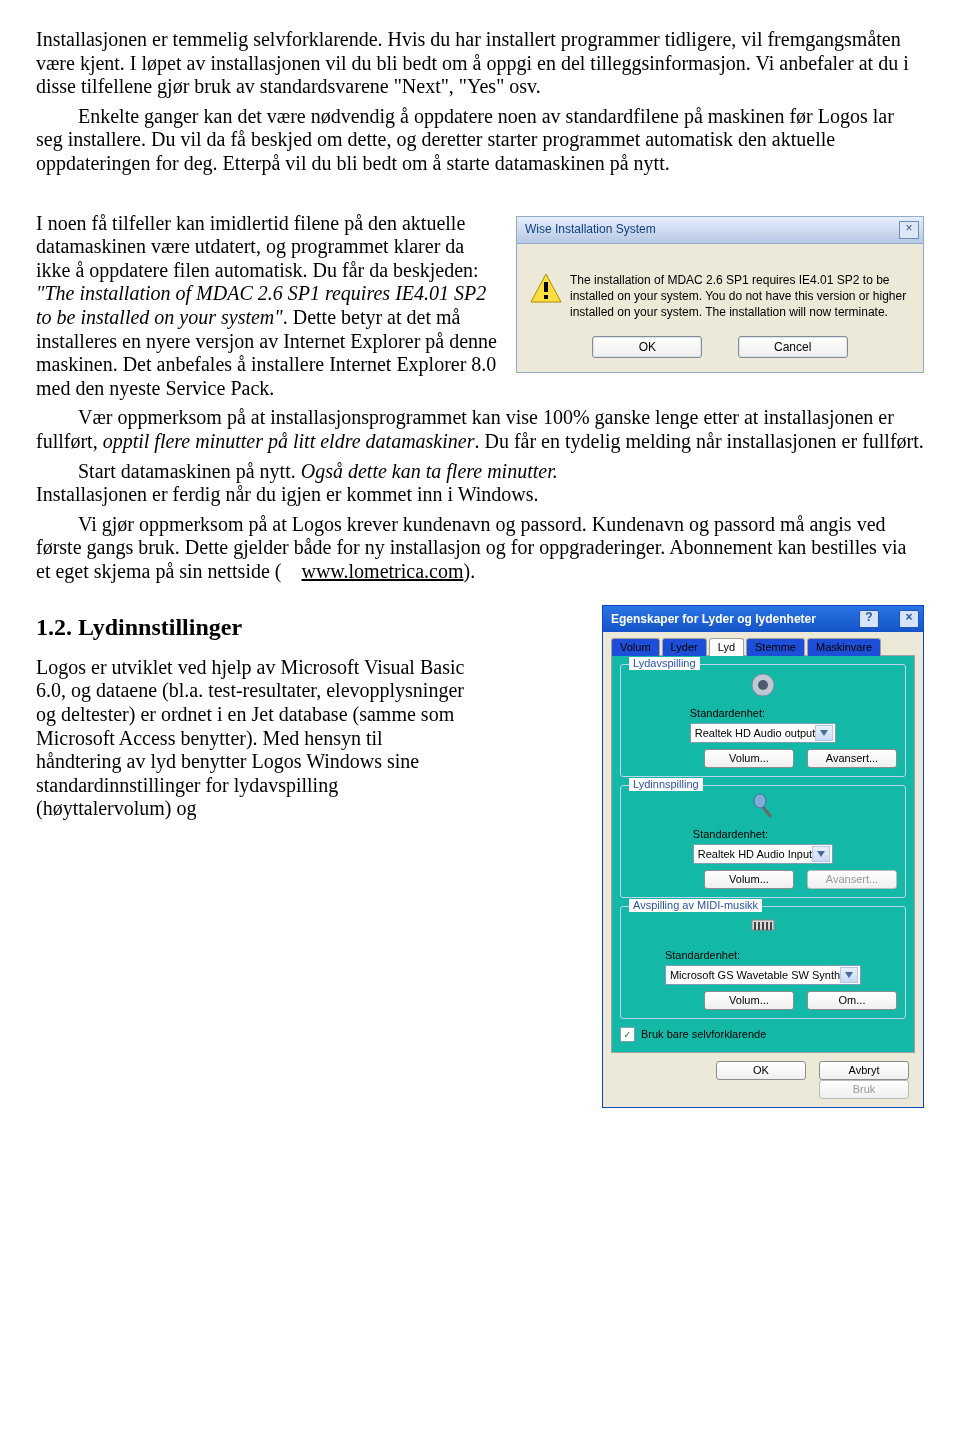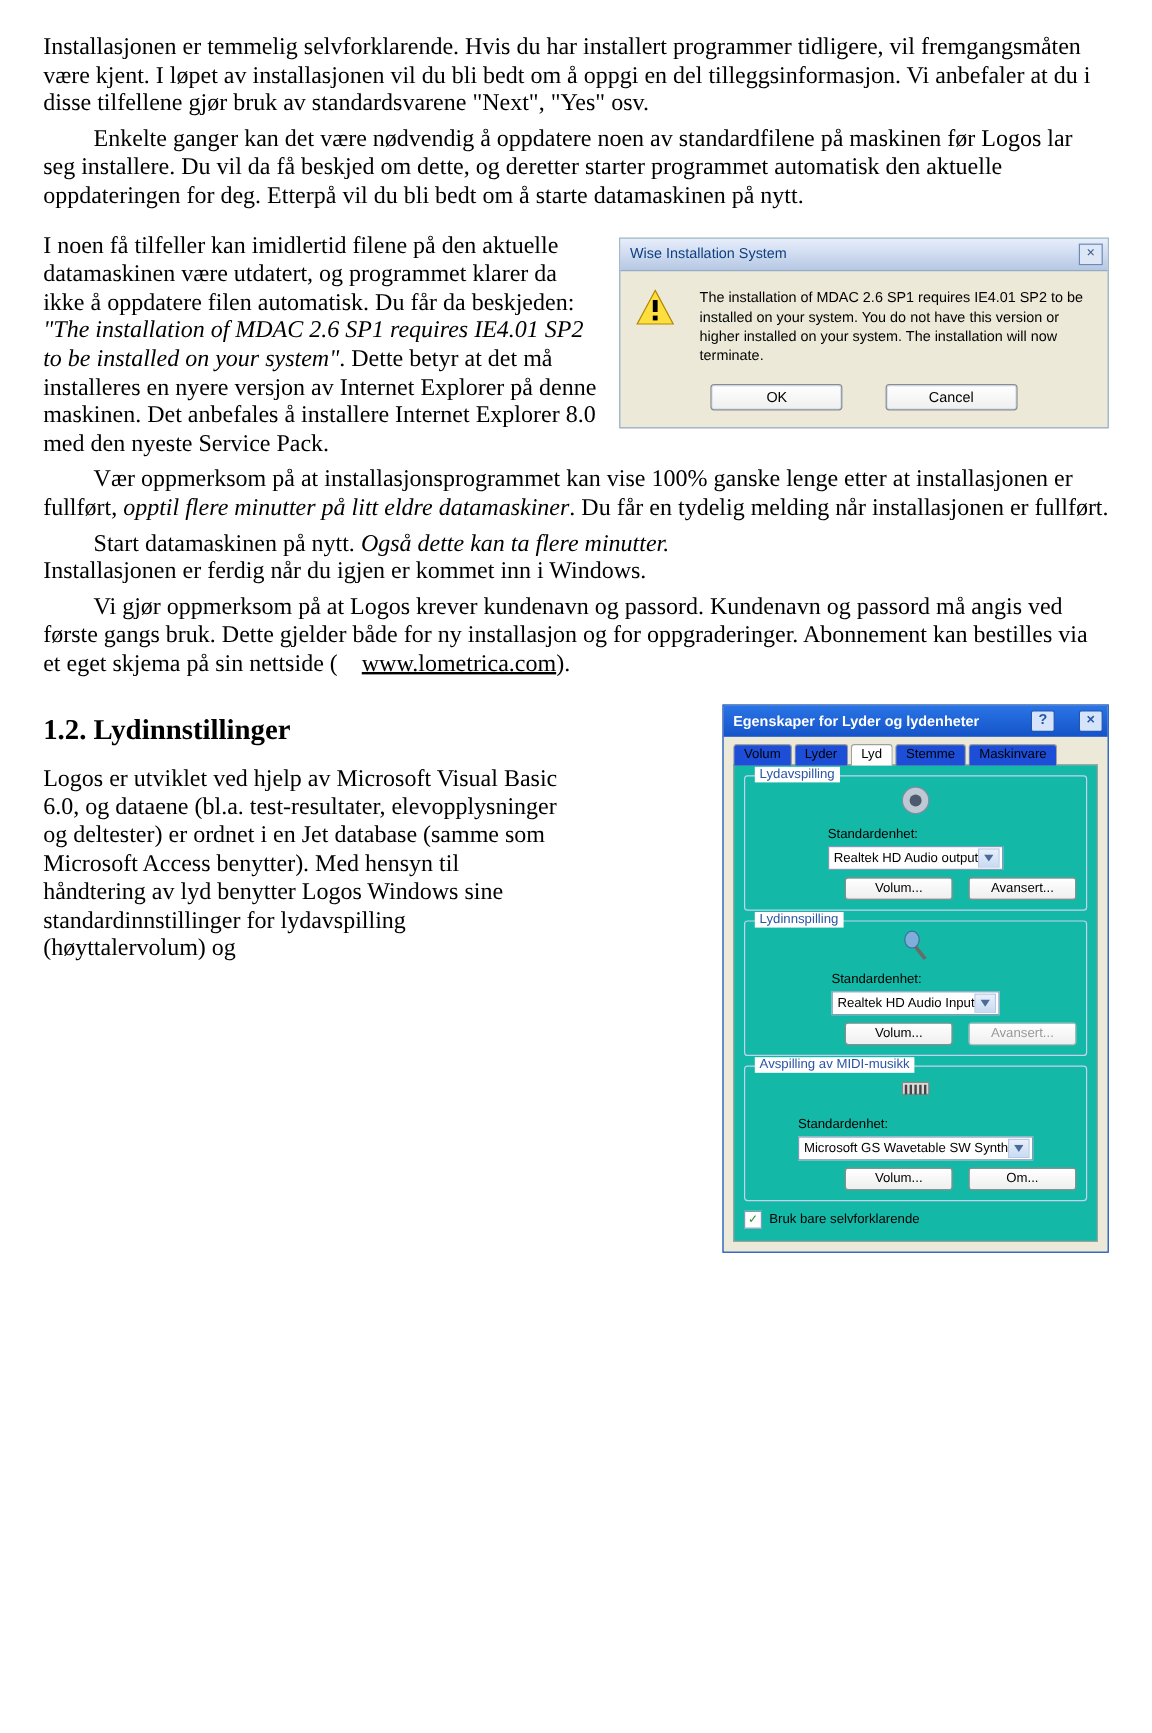--- a/index.html
+++ b/index.html
@@ -42,21 +42,21 @@
   .wise-close {
     width: 18px; height: 16px;
     border: 1px solid #6d8bb5;
     background: #dde7f6;
     font-family: Tahoma, sans-serif;
     font-size: 12px;
     line-height: 12px;
     text-align: center;
     color: #3a5a8a;
   }
-  .wise-body { padding: 14px 12px 12px 12px; display: flex; gap: 20px; }
+  .wise-body { padding: 28px 12px 12px 12px; display: flex; gap: 7px; }
   .wise-msg { flex: 1; line-height: 1.35; }
   .wise-buttons { text-align: center; padding: 4px 0 14px 0; }
   .xp-btn {
     display: inline-block;
     min-width: 88px;
     padding: 3px 10px;
     text-align: center;
     font-family: Tahoma, sans-serif;
     font-size: 12px;
     border: 1px solid #8c8c8c;
@@ -171,21 +171,21 @@
     font-size: 10px; color:#2d8f2d;
   }
   .dlg-buttons { text-align: right; padding: 8px 6px 0 6px; }
   .gp-icon { width:28px; height:28px; display:flex; align-items:center; justify-content:center; }
   .clearfix::after{content:"";display:block;clear:both;}
 </style>
 </head>
 <body>
 
 <p class="para"><span>Installasjonen er temmelig selvforklarende. Hvis du har installert programmer tidligere, vil fremgangsmåten være kjent. I løpet av installasjonen vil du bli bedt om å oppgi en del tilleggsinformasjon. Vi anbefaler at du i disse tilfellene gjør bruk av standardsvarene "Next", "Yes" osv.</span></p>
-<p class="para indent" style="margin-bottom:18px"><span>Enkelte ganger kan det være nødvendig å oppdatere noen av standardfilene på maskinen før Logos lar seg installere. Du vil da få beskjed om dette, og deretter starter programmet automatisk den aktuelle oppdateringen for deg. Etterpå vil du bli bedt om å starte datamaskinen på nytt.</span></p>
+<p class="para indent" style="margin-bottom:36px"><span>Enkelte ganger kan det være nødvendig å oppdatere noen av standardfilene på maskinen før Logos lar seg installere. Du vil da få beskjed om dette, og deretter starter programmet automatisk den aktuelle oppdateringen for deg. Etterpå vil du bli bedt om å starte datamaskinen på nytt.</span></p>
 
 <div class="clearfix">
 
   <div class="wise float-right">
     <div class="wise-title">
       <span class="title-text">Wise Installation System</span>
       <span class="wise-close">×</span>
     </div>
     <div class="wise-body">
       <span class="warn-icon">
@@ -321,18 +321,23 @@
           <span class="sm-btn">Om...</span>
         </div>
       </div>
 
       <div class="chk-row">
         <span class="chk">✓</span>
         <span>Bruk bare selvforklarende</span>
       </div>
     </div>
 
+    <div class="dlg-buttons">
+      <span class="sm-btn">OK</span>
+      <span class="sm-btn">Avbryt</span>
+      <span class="sm-btn disabled">Bruk</span>
+    </div>
   </div>
 </div>
 
 <div class="heading">1.2.  Lydinnstillinger</div>
 
 <p class="para" style="max-width:430px">Logos er utviklet ved hjelp av Microsoft Visual Basic 6.0, og dataene (bl.a. test-resultater, elevopplysninger og deltester) er ordnet i en Jet database (samme som Microsoft Access benytter). Med hensyn til håndtering av lyd benytter Logos Windows sine standardinnstillinger for lydavspilling (høyttalervolum) og</p>
 
 </body></html>

